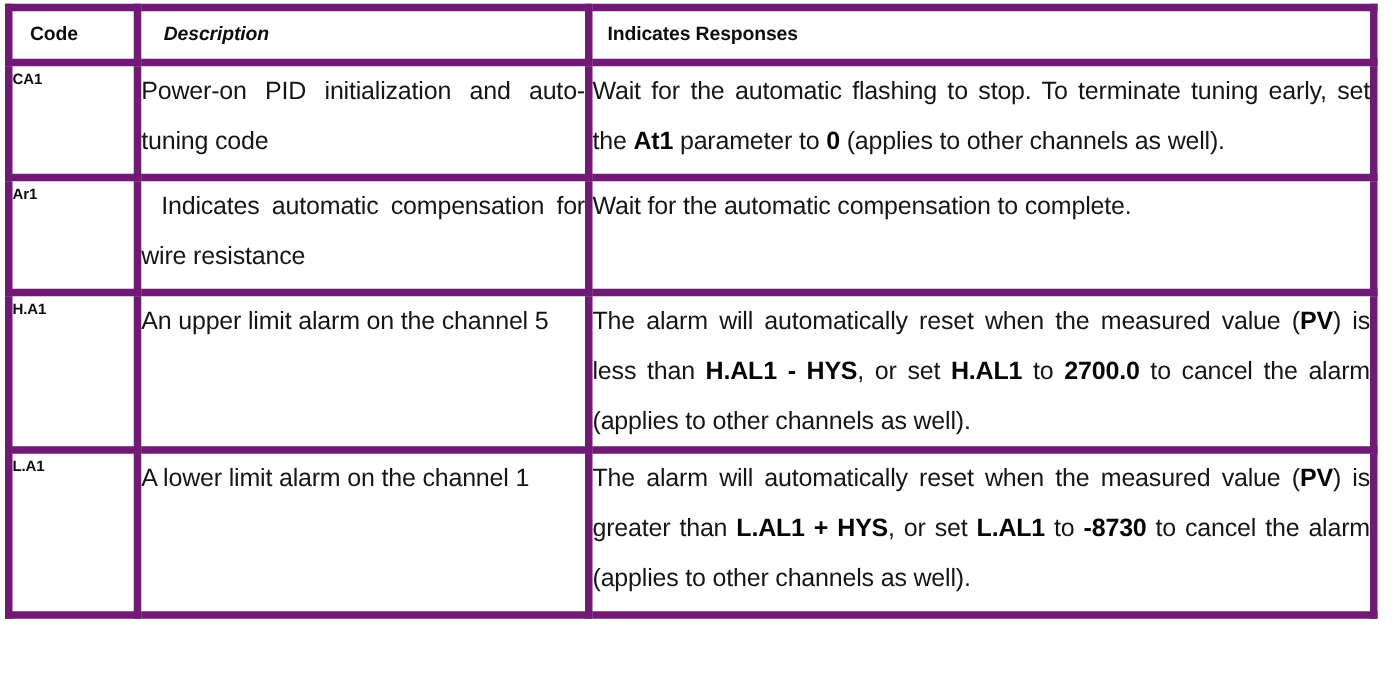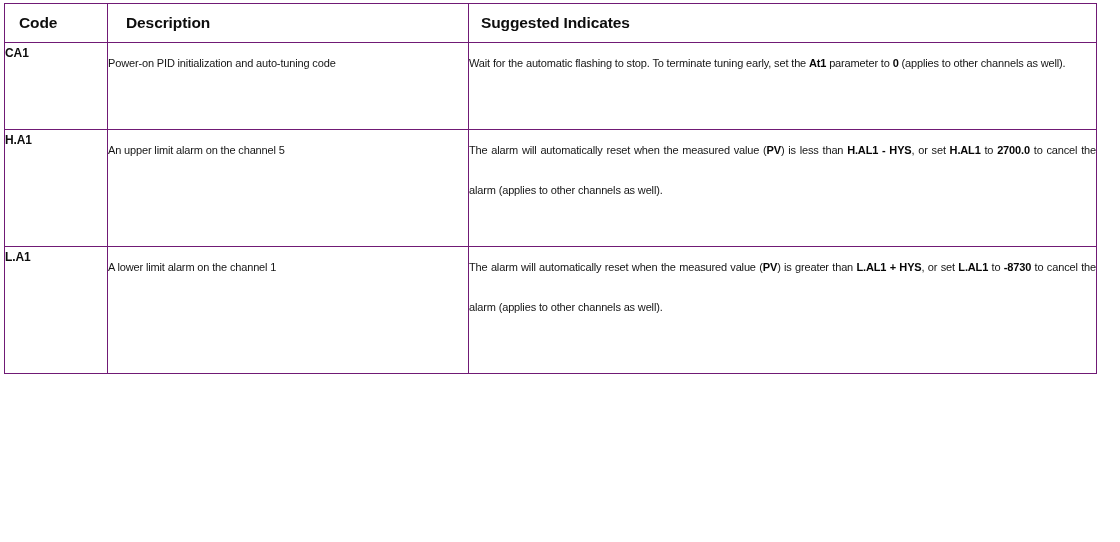--- a/index.html
+++ b/index.html
@@ -32,41 +32,41 @@
     table-layout: fixed;
     background: #ffffff;
   }
 
   table.code-table col.col-code { width: 103px; }
   table.code-table col.col-desc { width: 361px; }
   table.code-table col.col-resp { width: 628px; }
 
   table.code-table th,
   table.code-table td {
-    border: 1px solid #701a75;
+    border: 6px solid #701a75;
     vertical-align: top;
     padding: 0;
     background: #ffffff;
   }
 
   
   .hdr-cell {
     height: 38px;
   }
   .hdr-inner {
     font-size: 15.5px;
     font-weight: bold;
     line-height: 38px;
     letter-spacing: -0.1px;
     color: #0d0d0d;
     text-align: left;
     white-space: nowrap;
   }
   .hdr-code  .hdr-inner { padding-left: 14px; }
-  .hdr-desc  .hdr-inner { padding-left: 18px; }
+  .hdr-desc  .hdr-inner { padding-left: 18px; font-style: italic; }
   .hdr-resp  .hdr-inner { padding-left: 12px; }
 
   
   .code-cell {
     padding: 12px 0 0 16px;
   }
   .code-text {
     font-size: 12px;
     font-weight: bold;
     letter-spacing: -0.1px;
@@ -76,21 +76,21 @@
   }
 
   .desc-cell {
     padding: 11px 16px 10px 18px;
   }
   .resp-cell {
     padding: 11px 14px 10px 12px;
   }
 
   .body-text {
-    font-size: 11px;
+    font-size: 20px;
     line-height: 40px;
     letter-spacing: -0.15px;
     color: #151515;
     text-align: justify;
     text-justify: inter-word;
     hyphens: none;
   }
   .body-text.no-justify {
     text-align: left;
   }
@@ -124,39 +124,50 @@
 
     <thead>
       <tr>
         <th class="hdr-cell hdr-code">
           <div class="hdr-inner">Code</div>
         </th>
         <th class="hdr-cell hdr-desc">
           <div class="hdr-inner">Description</div>
         </th>
         <th class="hdr-cell hdr-resp">
-          <div class="hdr-inner">Suggested Indicates</div>
+          <div class="hdr-inner">Indicates Responses</div>
         </th>
       </tr>
     </thead>
 
     <tbody>
 
       <tr class="row-ca1">
         <td class="code-cell">
           <div class="code-text">CA1</div>
         </td>
         <td class="desc-cell">
           <div class="body-text">Power-on PID initialization and auto-tuning code</div>
         </td>
         <td class="resp-cell">
           <div class="body-text">Wait for the automatic flashing to stop. To terminate tuning early, set the <b>At1</b> parameter to <b>0</b> (applies to other channels as well).</div>
         </td>
       </tr>
 
+      <tr class="row-ar1">
+        <td class="code-cell">
+          <div class="code-text">Ar1</div>
+        </td>
+        <td class="desc-cell">
+          <div class="body-text"><span class="indent-lead"></span>Indicates automatic compensation for wire resistance</div>
+        </td>
+        <td class="resp-cell">
+          <div class="body-text no-justify">Wait for the automatic compensation to complete.</div>
+        </td>
+      </tr>
 
       <tr class="row-ha1">
         <td class="code-cell">
           <div class="code-text">H.A1</div>
         </td>
         <td class="desc-cell">
           <div class="body-text no-justify">An upper limit alarm on the channel 5</div>
         </td>
         <td class="resp-cell">
           <div class="body-text">The alarm will automatically reset when the measured value (<b>PV</b>) is less than <b>H.AL1 - HYS</b>, or set <b>H.AL1</b> to <b>2700.0</b> to cancel the alarm (applies to other channels as well).</div>

